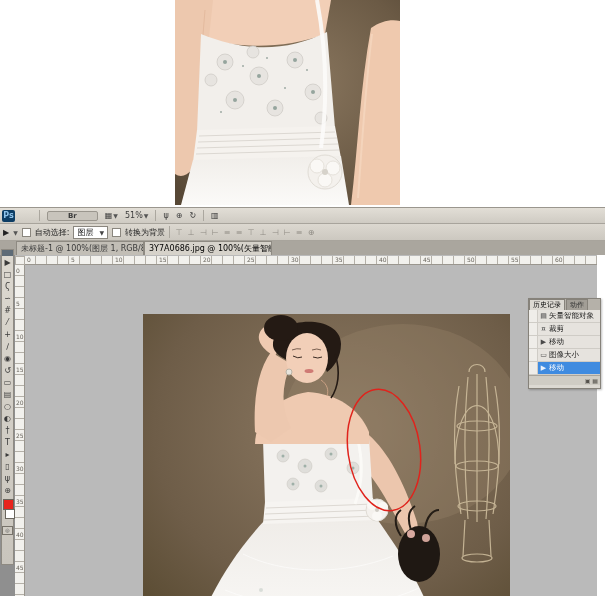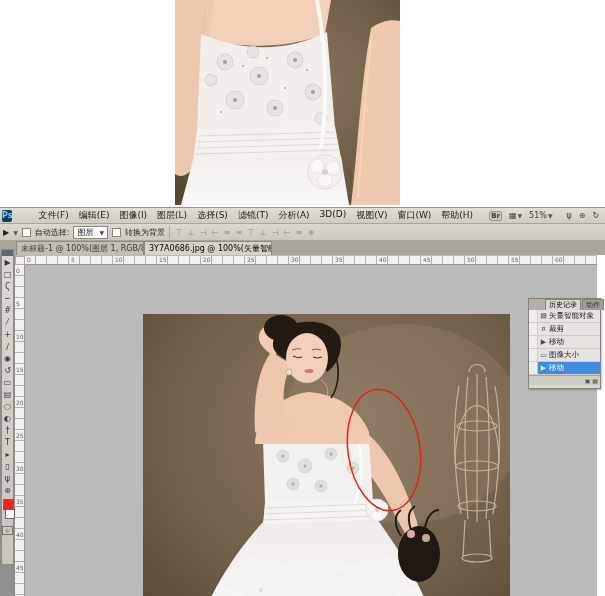--- a/index.html
+++ b/index.html
@@ -16,21 +16,21 @@
   
   #menu-bar{left:0;top:0;width:605px;height:16px;background:linear-gradient(#e2ded6,#cfcbc3);
             border-bottom:1px solid #a8a49c;display:flex;align-items:center;gap:1px;padding-left:2px;box-sizing:border-box;}
   #ps-logo{width:13px;height:12px;background:#0d3d64;color:#8fc3ea;font-size:8px;font-weight:bold;
            display:flex;align-items:center;justify-content:center;border-radius:2px;margin-right:20px;}
   .menu-item{padding:1px 5px;white-space:nowrap;font-size:9px;cursor:default;}
   .menu-item:first-child{}
   .mb-sep{width:1px;height:11px;background:#aba79f;margin:0 3px;}
   .appbar-btn{padding:0 3px;font-size:8px;color:#3c3c3c;display:flex;align-items:center;gap:1px;}
   .appbar-btn .caret{font-size:6px;color:#555;}
-  .br-btn{border:1px solid #9a968e;background:#c8c4bc;border-radius:2px;padding:0 1px;font-size:7px;font-weight:bold;}
+  .br-btn{border:1px solid #9a968e;background:#c8c4bc;border-radius:2px;padding:0 20px;font-size:7px;font-weight:bold;}
 
   
   #options-bar{left:0;top:16px;width:605px;height:17px;background:linear-gradient(#dcd8d0,#ccc8c0);
                border-bottom:1px solid #a8a49c;display:flex;align-items:center;gap:4px;padding-left:3px;box-sizing:border-box;font-size:8px;}
   .tool-badge{font-size:8px;color:#222;}
   .checkbox{width:7px;height:7px;border:1px solid #8a867e;background:#fff;display:inline-block;}
   .mini-select{background:#fff;border:1px solid #8a867e;padding:0 3px;height:11px;display:flex;align-items:center;gap:6px;font-size:8px;}
   .mini-select .caret{font-size:6px;color:#444;}
   .ob-sep{width:1px;height:12px;background:#aba79f;}
   .align-icon{color:#8f8b84;font-size:8px;width:10px;text-align:center;}
@@ -61,21 +61,21 @@
            background-image:repeating-linear-gradient(to bottom,transparent 0,transparent 10px,#b4b0a8 10px,#b4b0a8 11px);}
   .v-label{position:absolute;left:1px;font-size:6px;color:#6a665e;}
 
   #pasteboard{left:25px;top:10px;width:572px;height:332px;background:#bababa;}
   #right-strip{left:597px;top:0;width:8px;height:342px;background:#ffffff;}
   #canvas-photo{left:143px;top:59px;width:367px;height:330px;}
 
   
   #history-panel{left:528px;top:43px;width:73px;height:91px;background:#dcd9d2;border:1px solid #86827a;box-sizing:border-box;
                  box-shadow:1px 1px 2px rgba(0,0,0,.25);}
-  #hp-tabs{height:11px;background:#b5b1a9;display:flex;align-items:flex-end;padding-left:16px;gap:1px;}
+  #hp-tabs{height:11px;background:#b5b1a9;display:flex;align-items:flex-end;padding-left:0;gap:1px;}
   .hp-tab{font-size:7px;padding:0 3px;height:10px;line-height:10px;background:#a29e96;color:#333;border:1px solid #86827a;border-bottom:none;white-space:nowrap;}
   .hp-tab.active{background:#dcd9d2;color:#000;}
   #hp-items{background:#e6e3de;}
   .hp-row{height:12px;display:flex;align-items:center;border-bottom:1px solid #cfccc6;font-size:7.5px;white-space:nowrap;}
   .hp-source{width:9px;height:12px;border-right:1px solid #cfccc6;box-sizing:border-box;background:#efede9;}
   .hp-icon{width:11px;text-align:center;font-size:7px;color:#4a4a4a;}
   .hp-label{flex:1;overflow:hidden;}
   .hp-row.selected{background:#3f8be0;}
   .hp-row.selected .hp-label{color:#fff;}
   .hp-row.selected .hp-icon{color:#eaf2fc;}
@@ -155,33 +155,20 @@
       <circle cx="150" cy="180" r="7" fill="#faf8f5" stroke="#e6e2db"></circle>
       <circle cx="150" cy="172" r="3" fill="#d6d2ca"></circle>
     </g>
   </svg>
 </div>
 
 <div class="abs" id="ps-window">
 
   <div class="abs" id="menu-bar">
     <div id="ps-logo">Ps</div>
-    <div id="menu-items" style="display:flex;">
-        <span class="menu-item">文件(F)</span>
-        <span class="menu-item">编辑(E)</span>
-        <span class="menu-item">图像(I)</span>
-        <span class="menu-item">图层(L)</span>
-        <span class="menu-item">选择(S)</span>
-        <span class="menu-item">滤镜(T)</span>
-        <span class="menu-item">分析(A)</span>
-        <span class="menu-item">3D(D)</span>
-        <span class="menu-item">视图(V)</span>
-        <span class="menu-item">窗口(W)</span>
-        <span class="menu-item">帮助(H)</span>
-      </div>
     <div class="mb-sep"></div>
     <div class="appbar-btn">
         <span class="br-btn">Br</span>
       </div>
     <div class="appbar-btn">
         <span>▦</span>
         <span class="caret">▼</span>
       </div>
     <div class="appbar-btn">
         <span>51%</span>

